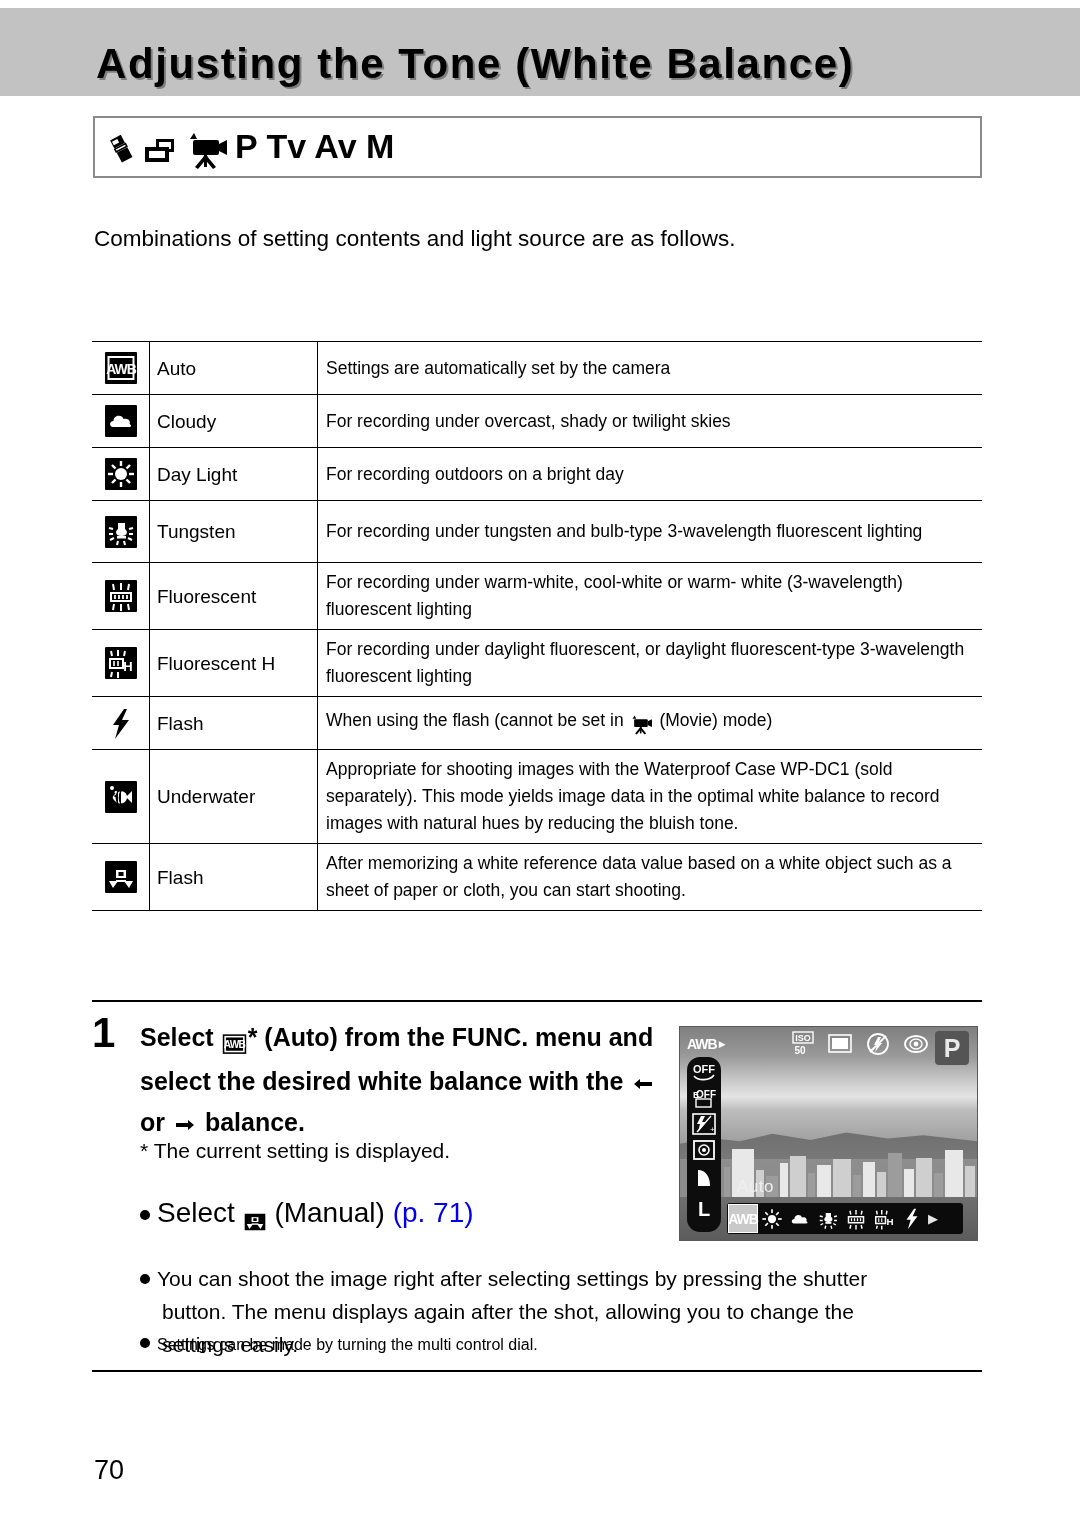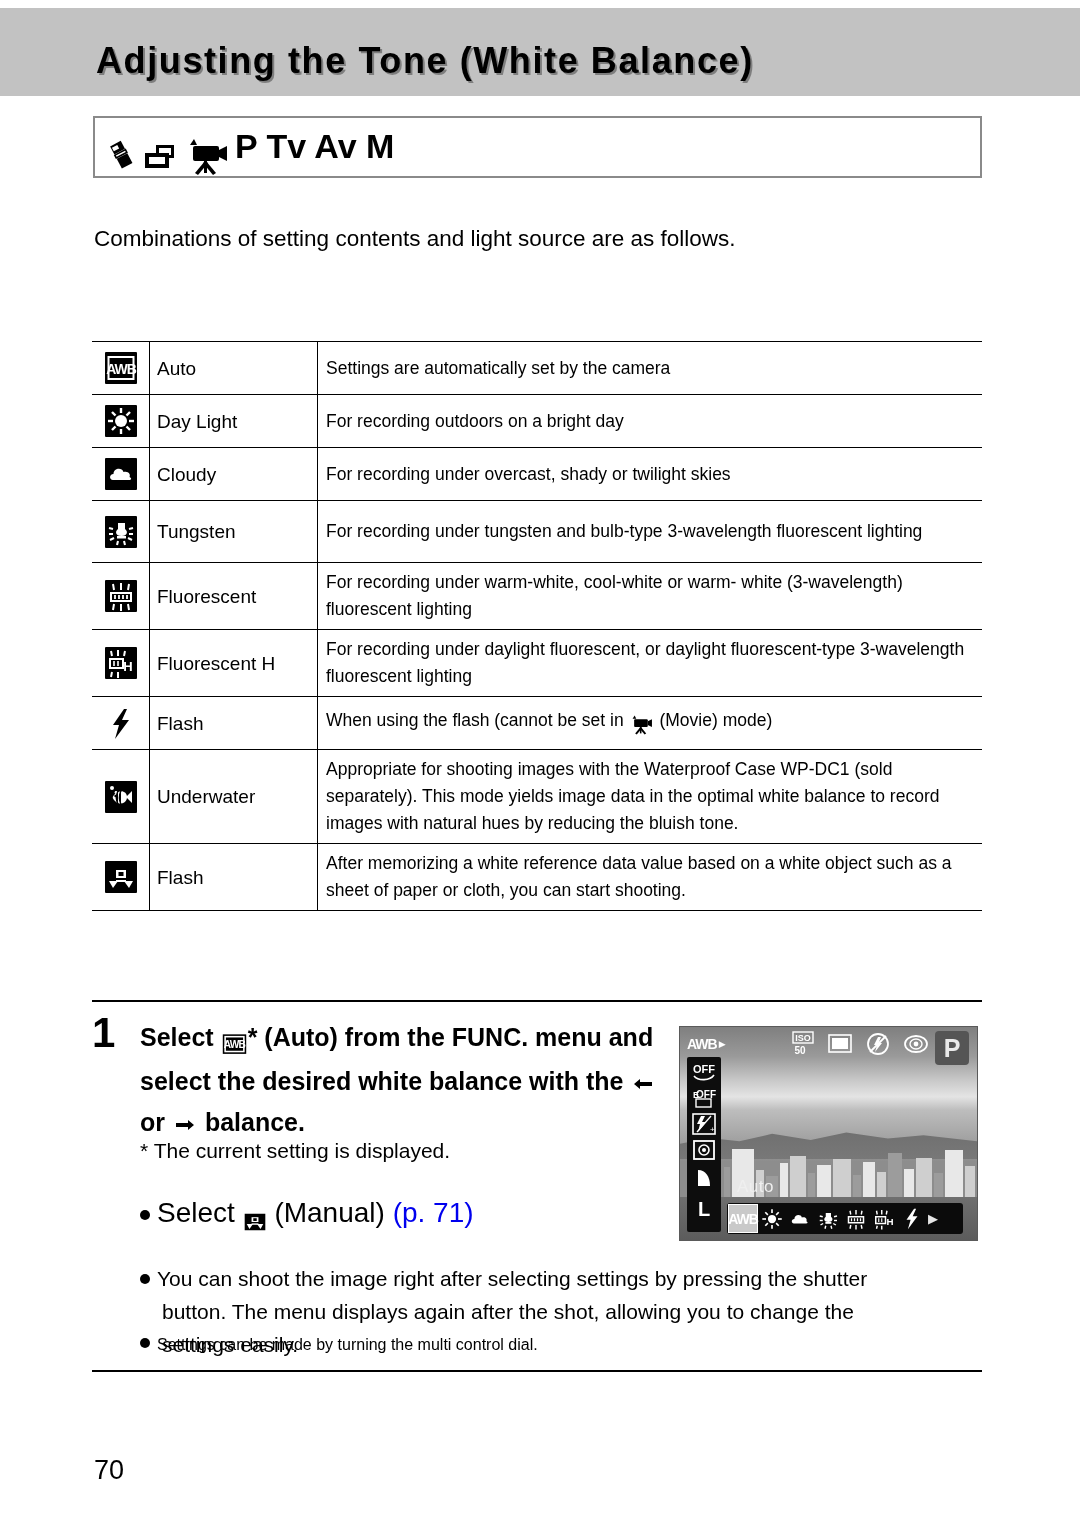--- a/index.html
+++ b/index.html
@@ -11,40 +11,40 @@
     -webkit-font-smoothing:antialiased;
   }
 
   
   .title-band{
     position:absolute;left:0;top:8px;width:1080px;height:88px;
     background:#c2c2c2;
   }
   .title-text{
     position:absolute;left:96px;top:40px;
-    font-size:36px;font-weight:bold;letter-spacing:1.6px;
+    font-size:42px;font-weight:bold;letter-spacing:1.6px;
     white-space:nowrap;
     text-shadow:2px 2px 0 rgba(0,0,0,0.35);
   }
 
   
   .modedial{
     position:absolute;left:93px;top:116px;width:889px;
     border:2px solid #8a8a8a;box-sizing:border-box;
   }
   .modedial-head{
     background:#7f7f7f;color:#fff;font-size:18px;font-weight:bold;
     padding:5px 0 6px 10px;letter-spacing:0.2px;
   }
   .modedial-body{
     background:#fff;height:58px;position:relative;
   }
   .modedial-icons{
     position:absolute;left:12px;top:6px;
-    display:flex;align-items:flex-end;gap:4px;
+    display:flex;align-items:center;gap:4px;
   }
   .md-txt{font-size:34px;font-weight:bold;line-height:44px;}
 
   
   .intro{
     position:absolute;left:94px;top:222px;width:890px;
     font-size:22.5px;line-height:34px;
   }
 
   
@@ -141,21 +141,21 @@
   .bld{position:absolute;bottom:0;background:#cfcfcf;}
   .bld.d{background:#9c9c9c;}
   .bld.l{background:#e8e8e8;}
   .lcd-water{
     position:absolute;left:0;bottom:0;width:100%;height:20%;
     background:linear-gradient(180deg,#6f6f6f 0%,#5c5c5c 100%);
   }
 
   .lcd-leftbar{
     position:absolute;left:7px;top:30px;width:34px;height:175px;
-    background:#0d0d0d;border-radius:2px;
+    background:#0d0d0d;border-radius:13px;
   }
   .lcd-awb-top{
     position:absolute;left:7px;top:5px;width:38px;height:24px;
     color:#fff;font-size:14px;font-weight:bold;letter-spacing:-1px;
     display:flex;align-items:center;
   }
   .lcd-li{
     position:absolute;left:0;width:34px;height:25px;
     display:flex;align-items:center;justify-content:center;color:#fff;
   }
@@ -252,20 +252,32 @@
     <td class="c-icon">
       <span class="chip">
         <svg width="32" height="32" viewBox="0 0 32 32">
           <rect x="3.5" y="5" width="25" height="22" fill="none" stroke="#fff" stroke-width="2"></rect>
           <text x="16" y="22" font-family="Liberation Sans, sans-serif" font-size="14" font-weight="bold" fill="#fff" text-anchor="middle" letter-spacing="-1">AWB</text>
         </svg>
       </span>
     </td>
     <td class="c-name">Auto</td>
     <td class="c-desc">Settings are automatically set by the camera</td>
+  </tr>
+
+  <tr>
+    <td class="c-icon">
+      <span class="chip">
+        <svg width="32" height="32" viewBox="0 0 32 32">
+          <path d="M8 22 C4 22 4 16 8.5 16 C8.5 10 17 9 18.5 14 C23 12.5 26 16 24.5 19 C27 20 26.5 22 24 22 Z" fill="#fff"></path>
+        </svg>
+      </span>
+    </td>
+    <td class="c-name">Cloudy</td>
+    <td class="c-desc">For recording under overcast, shady or twilight skies</td>
   </tr>
 
   <tr>
     <td class="c-icon">
       <span class="chip">
         <svg width="32" height="32" viewBox="0 0 32 32">
           <circle cx="16" cy="16" r="6" fill="#fff"></circle>
           <g stroke="#fff" stroke-width="2.4" stroke-linecap="butt">
             <line x1="16" y1="3" x2="16" y2="8"></line>
                 <line x1="16" y1="24" x2="16" y2="29"></line>
@@ -274,32 +286,20 @@
             <line x1="7" y1="7" x2="10.5" y2="10.5"></line>
                 <line x1="21.5" y1="21.5" x2="25" y2="25"></line>
             <line x1="25" y1="7" x2="21.5" y2="10.5"></line>
                 <line x1="10.5" y1="21.5" x2="7" y2="25"></line>
           </g>
         </svg>
       </span>
     </td>
     <td class="c-name">Day Light</td>
     <td class="c-desc">For recording outdoors on a bright day</td>
-  </tr>
-
-  <tr>
-    <td class="c-icon">
-      <span class="chip">
-        <svg width="32" height="32" viewBox="0 0 32 32">
-          <path d="M8 22 C4 22 4 16 8.5 16 C8.5 10 17 9 18.5 14 C23 12.5 26 16 24.5 19 C27 20 26.5 22 24 22 Z" fill="#fff"></path>
-        </svg>
-      </span>
-    </td>
-    <td class="c-name">Cloudy</td>
-    <td class="c-desc">For recording under overcast, shady or twilight skies</td>
   </tr>
 
   <tr style="height:62px;">
     <td class="c-icon">
       <span class="chip">
         <svg width="32" height="32" viewBox="0 0 32 32">
           <path d="M13 7 h7 v6 c3 2 3 7 -3.5 7 C10 20 10 15 13 13 Z" fill="#fff"></path>
           <rect x="12" y="20" width="9" height="2.5" fill="#fff"></rect>
           <g stroke="#fff" stroke-width="2" stroke-linecap="butt">
             <line x1="4" y1="12" x2="8" y2="13"></line>

